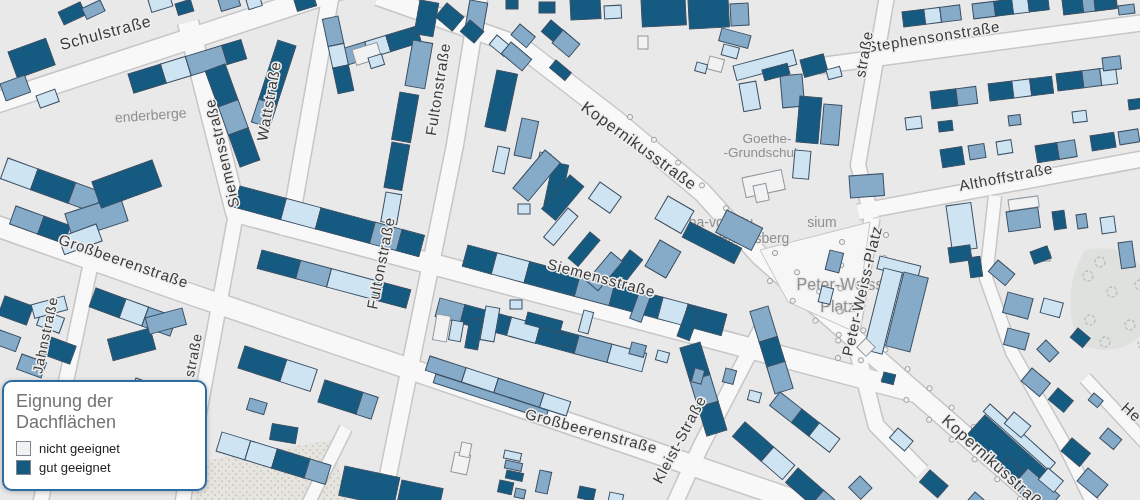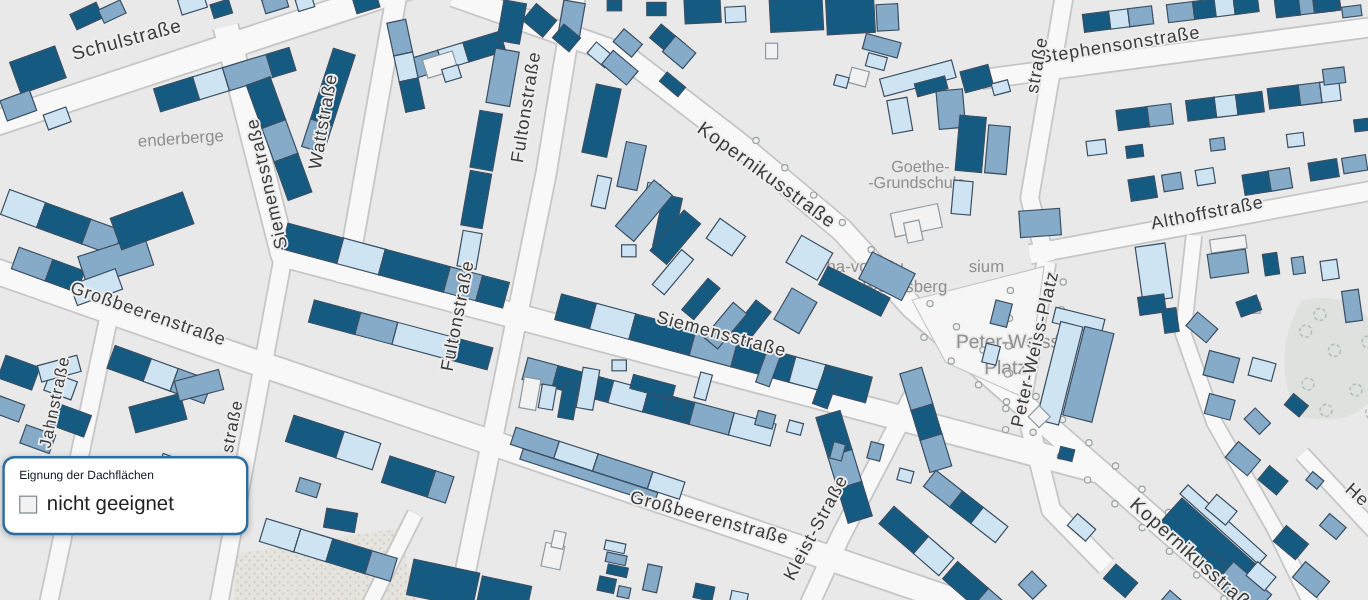--- a/index.html
+++ b/index.html
@@ -19,22 +19,22 @@
   .tree{fill:#f0f0f0;stroke:#9aa39f;stroke-width:1;}
   .shrub{fill:none;stroke:#b4bdb4;stroke-width:1.3;stroke-dasharray:3 2;}
   .wood{fill:#dfe1df;}
   .slabel{fill:#3b3b3b;stroke:#eeeeee;stroke-width:3px;paint-order:stroke;letter-spacing:0.8px;font-family:"Liberation Sans",sans-serif;}
   .plabel{fill:#8f8f8f;stroke:#e9e9e9;stroke-width:2.5px;paint-order:stroke;font-family:"Liberation Sans",sans-serif;}
 
   
   .legend{position:absolute;left:2px;top:380px;width:205px;box-sizing:border-box;
     background:#ffffff;border:2px solid #2b6ca3;border-radius:10px;padding:9px 12px 10px 12px;
     box-shadow:0 1px 5px rgba(0,0,0,0.25);}
-  .legend-title{font-size:10px;color:#0f172a;margin-bottom:8px;}
-  .legend-item{display:flex;align-items:center;margin:4px 0;font-size:17px;color:#222;}
+  .legend-title{font-size:18px;color:#737373;margin-bottom:8px;}
+  .legend-item{display:flex;align-items:center;margin:4px 0;font-size:13px;color:#222;}
   .sw{display:inline-block;width:13px;height:13px;border:1px solid #7f8790;margin-right:8px;flex:0 0 auto;}
 </style>
 </head>
 <body>
 
 <div class="stage">
   <div id="map" style="position:absolute;inset:0;">
       <svg width="1140" height="500" viewBox="0 0 1140 500">
         <defs>
           <pattern id="sandp" width="7" height="7" patternUnits="userSpaceOnUse">
@@ -426,14 +426,18 @@
         </g>
       </svg>
     </div>
 
   <div class="legend">
     <div class="legend-title">Eignung der Dachflächen</div>
     <div class="legend-item">
       <span class="sw" style="background-color: rgb(242, 242, 242);"></span>
       <span>nicht geeignet</span>
     </div>
+    <div class="legend-item">
+      <span class="sw" style="background-color: rgb(21, 90, 129);"></span>
+      <span>gut geeignet</span>
+    </div>
   </div>
 </div>
 
 </body></html>

